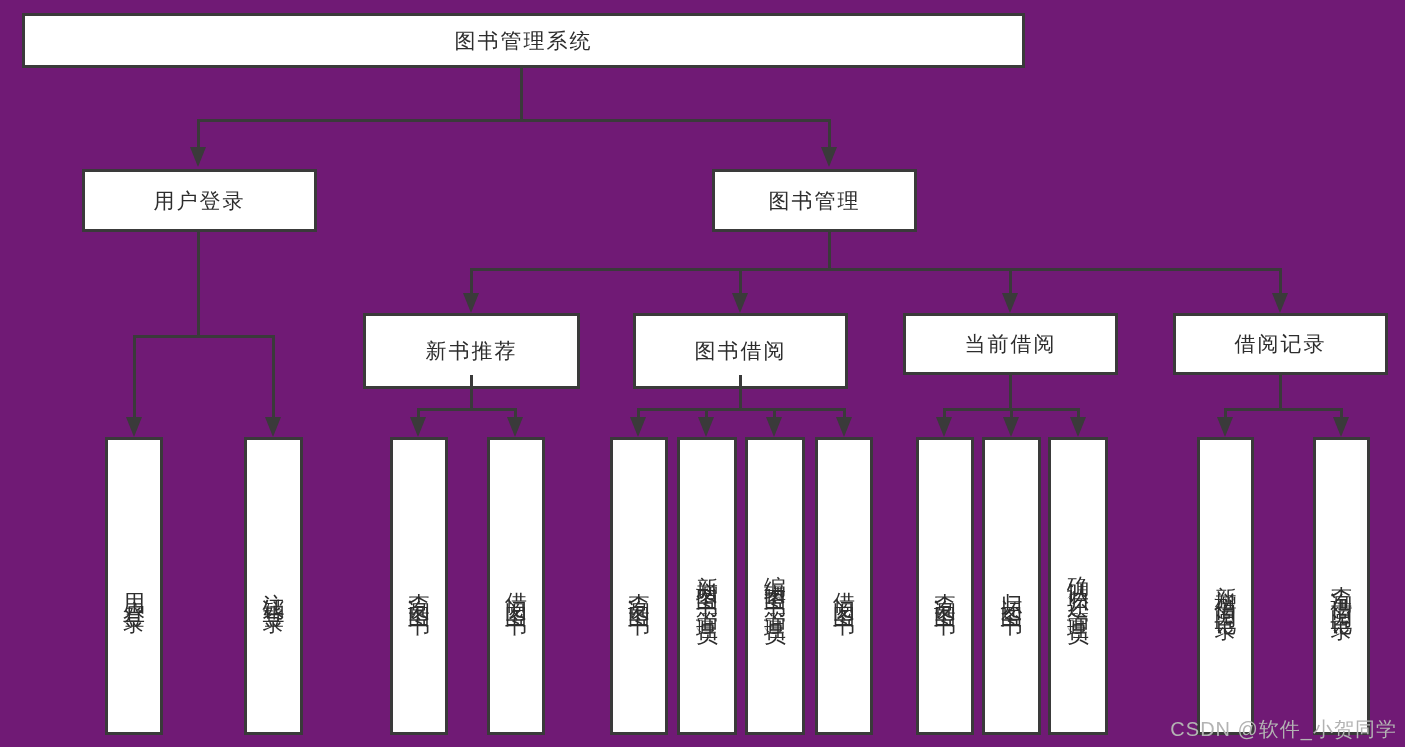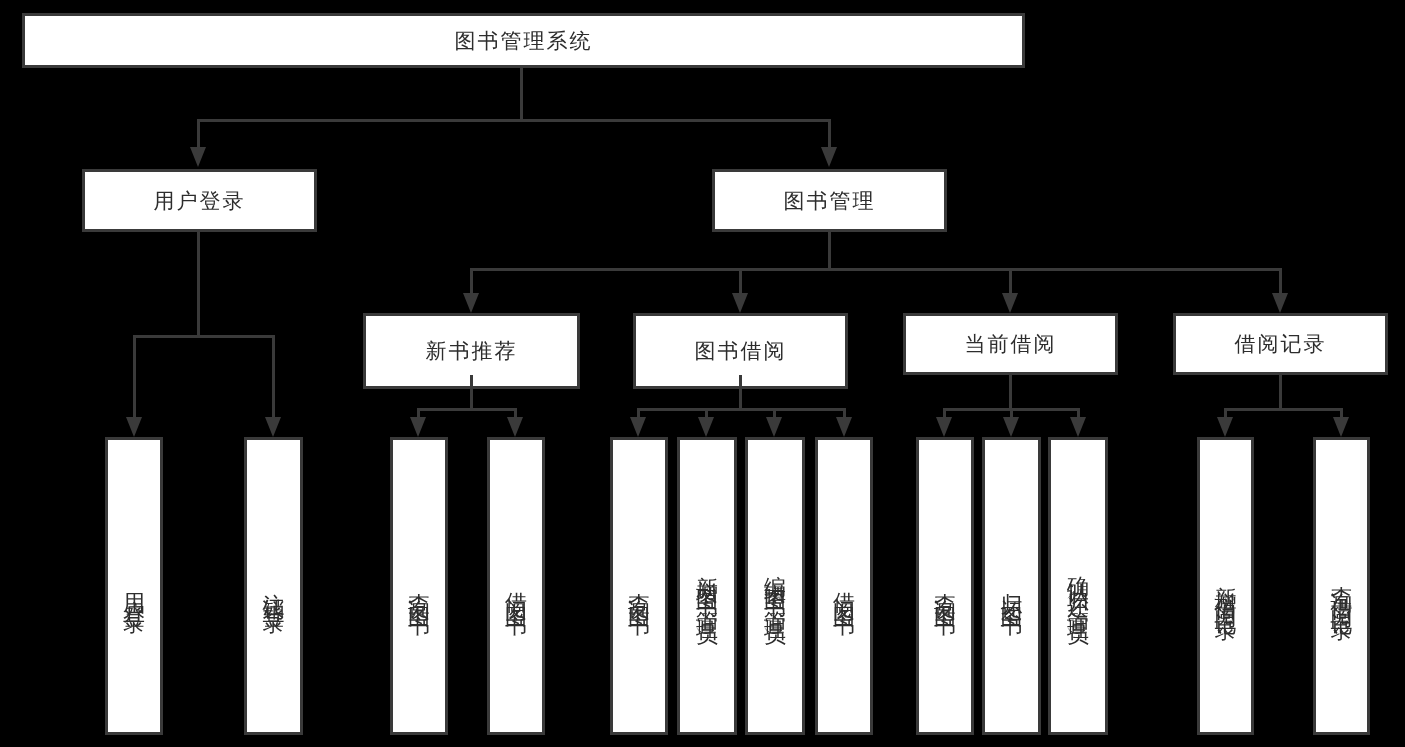--- a/index.html
+++ b/index.html
@@ -1,19 +1,19 @@
 <!DOCTYPE html>
 <html><head>
 <meta charset="utf-8">
 <style>
   html,body{margin:0;padding:0;background:#ffffff;}
   #canvas{
     position:relative;
     width:1405px;height:747px;
-    background:#000000;
+    background:#701a75;
     font-family:"Liberation Sans","DejaVu Sans",sans-serif;
     overflow:hidden;
   }
   .box{
     position:absolute;
     box-sizing:border-box;
     border:3px solid #3a3a3a;
     background:#ffffff;
     display:flex;
     align-items:center;
@@ -60,21 +60,21 @@
   <div class="box" style="left:22px;top:13px;width:1003px;height:55px">图书管理系统</div>
 
   <div class="line" style="left:520px;top:68px;width:3px;height:52px"></div>
   <div class="line" style="left:197px;top:119px;width:634px;height:3px"></div>
   <div class="line" style="left:197px;top:119px;width:3px;height:28px"></div>
   <div class="arrow" style="left:190px;top:147px"></div>
   <div class="line" style="left:828px;top:119px;width:3px;height:28px"></div>
   <div class="arrow" style="left:821px;top:147px"></div>
 
   <div class="box" style="left:82px;top:169px;width:235px;height:63px">用户登录</div>
-  <div class="box" style="left:712px;top:169px;width:235px;height:63px">图书管理</div>
+  <div class="box" style="left:712px;top:169px;width:205px;height:63px">图书管理</div>
 
   <div class="line" style="left:197px;top:232px;width:3px;height:104px"></div>
   <div class="line" style="left:133px;top:335px;width:142px;height:3px"></div>
   <div class="line" style="left:133px;top:335px;width:3px;height:82px"></div>
   <div class="arrow" style="left:126px;top:417px"></div>
   <div class="line" style="left:272px;top:335px;width:3px;height:82px"></div>
   <div class="arrow" style="left:265px;top:417px"></div>
 
   <div class="line" style="left:828px;top:232px;width:3px;height:36px"></div>
   <div class="line" style="left:470px;top:268px;width:812px;height:3px"></div>
@@ -137,14 +137,15 @@
   <div class="box box-v" style="left:745px;top:437px;width:60px;height:298px">编辑图书（管理员）</div>
   <div class="box box-v" style="left:815px;top:437px;width:58px;height:298px">借阅图书</div>
 
   <div class="box box-v" style="left:916px;top:437px;width:58px;height:298px">查询图书</div>
   <div class="box box-v" style="left:982px;top:437px;width:59px;height:298px">归还图书</div>
   <div class="box box-v" style="left:1048px;top:437px;width:60px;height:298px">确认归还（管理员）</div>
 
   <div class="box box-v" style="left:1197px;top:437px;width:57px;height:298px">新增借阅记录</div>
   <div class="box box-v" style="left:1313px;top:437px;width:57px;height:298px">查询借阅记录</div>
 
+  <div class="watermark">CSDN @软件_小贺同学</div>
 
 </div>
 
 </body></html>

